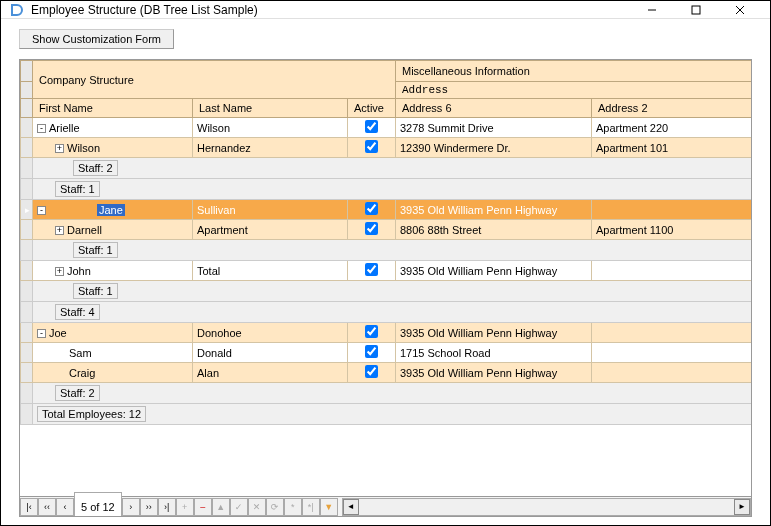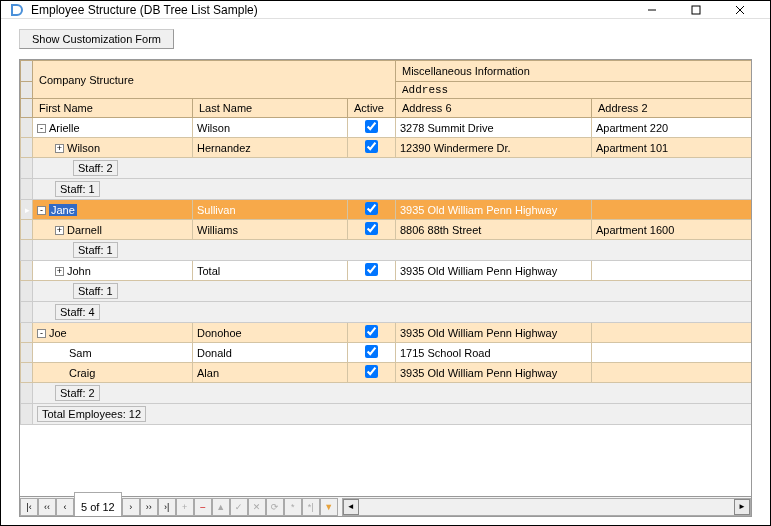--- a/index.html
+++ b/index.html
@@ -15,21 +15,21 @@
 .btn { background: #f0f0f0; border: 1px solid #999; border-top-color: #ccc; border-left-color: #ccc; padding: 3px 12px; font-size: 11px; cursor: pointer; }
 .grid-wrap { flex: 1; margin: 0 18px 8px 18px; border: 1px solid #999; display: flex; flex-direction: column; overflow: hidden; }
 .grid-body { flex: 1; overflow: auto; }
 .grid { border-collapse: collapse; width: 100%; table-layout: fixed; }
 .band-row td, .band-row th { background: #ffe7c3; border: 1px solid #bda77f; padding: 4px 6px; text-align: left; font-weight: normal; }
 .band-row.sub td { padding: 2px 6px; font-family: Liberation Mono, monospace; }
 .col-row td, .col-row th { background: #ffe7c3; border: 1px solid #bda77f; padding: 3px 6px; text-align: left; font-weight: normal; }
 .data-row td { border: 1px solid #d4c4a4; padding: 2px 4px; height: 20px; background: #fff; }
 .data-row.alt td { background: #ffe7c3; }
 .data-row.sel td { background: #f7a94a; color: #fff; }
-.data-row.sel .fn { background: #316ac5; color: #fff; display: inline-block; padding: 0 2px; }
+.data-row.sel .fn { background: #316ac5; color: #fff; display: inline-block; padding: 0 2px; margin-left: 48px; }
 .check-cell { text-align: center; }
 .summary-row td { background: #f0f0f0; border: 1px solid #ccc; padding: 2px 4px; height: 20px; text-decoration: underline; }
 .indent { display: inline-block; }
 .expander { display: inline-block; width: 9px; height: 9px; border: 1px solid #888; text-align: center; line-height: 7px; font-size: 9px; vertical-align: middle; margin-right: 3px; cursor: pointer; background: #fff; color: #000; }
 .row-indicator { width: 12px; background: #e8e8e8 !important; border: 1px solid #bbb; text-align: center; font-size: 9px; }
 .nav-bar { height: 20px; border-top: 1px solid #999; display: flex; align-items: center; background: #f4f4f4; }
 .nav-btn { width: 18px; height: 18px; border: 1px solid #aaa; background: #f0f0f0; margin: 0 0px; display: flex; align-items: center; justify-content: center; font-size: 9px; cursor: pointer; }
 .nav-btn.disabled { color: #aaa; }
 .page-ind { padding: 0 6px; border: 1px solid #aaa; height: 30px; display: flex; align-items: center; background: #fff; font-size: 11px; }
 .hscroll { flex: 1; height: 18px; border: 1px solid #aaa; background: #f0f0f0; position: relative; margin-left: 4px; }
@@ -131,24 +131,24 @@
               <td class="row-indicator">▸</td>
               <td><span class="indent" style="width:0px"></span><span class="expander">-</span><span class="fn">Jane</span></td>
               <td>Sullivan</td>
               <td class="check-cell"><input type="checkbox" checked="" style=""></td>
               <td>3935 Old William Penn Highway</td>
               <td></td>
             </tr>
             <tr class="data-row alt">
               <td class="row-indicator"></td>
               <td><span class="indent" style="width:18px"></span><span class="expander">+</span><span class="fn">Darnell</span></td>
-              <td>Williams</td>
+              <td>Apartment</td>
               <td class="check-cell"><input type="checkbox" checked="" style=""></td>
               <td>8806 88th Street</td>
-              <td>Apartment 1600</td>
+              <td>Apartment 1100</td>
             </tr>
             <tr class="summary-row">
               <td class="row-indicator"></td>
               <td colspan="5"><span class="indent" style="width:36px"></span><span class="staff-label">Staff: 1</span></td>
             </tr>
             <tr class="data-row">
               <td class="row-indicator"></td>
               <td><span class="indent" style="width:18px"></span><span class="expander">+</span><span class="fn">John</span></td>
               <td>Total</td>
               <td class="check-cell"><input type="checkbox" checked="" style=""></td>

